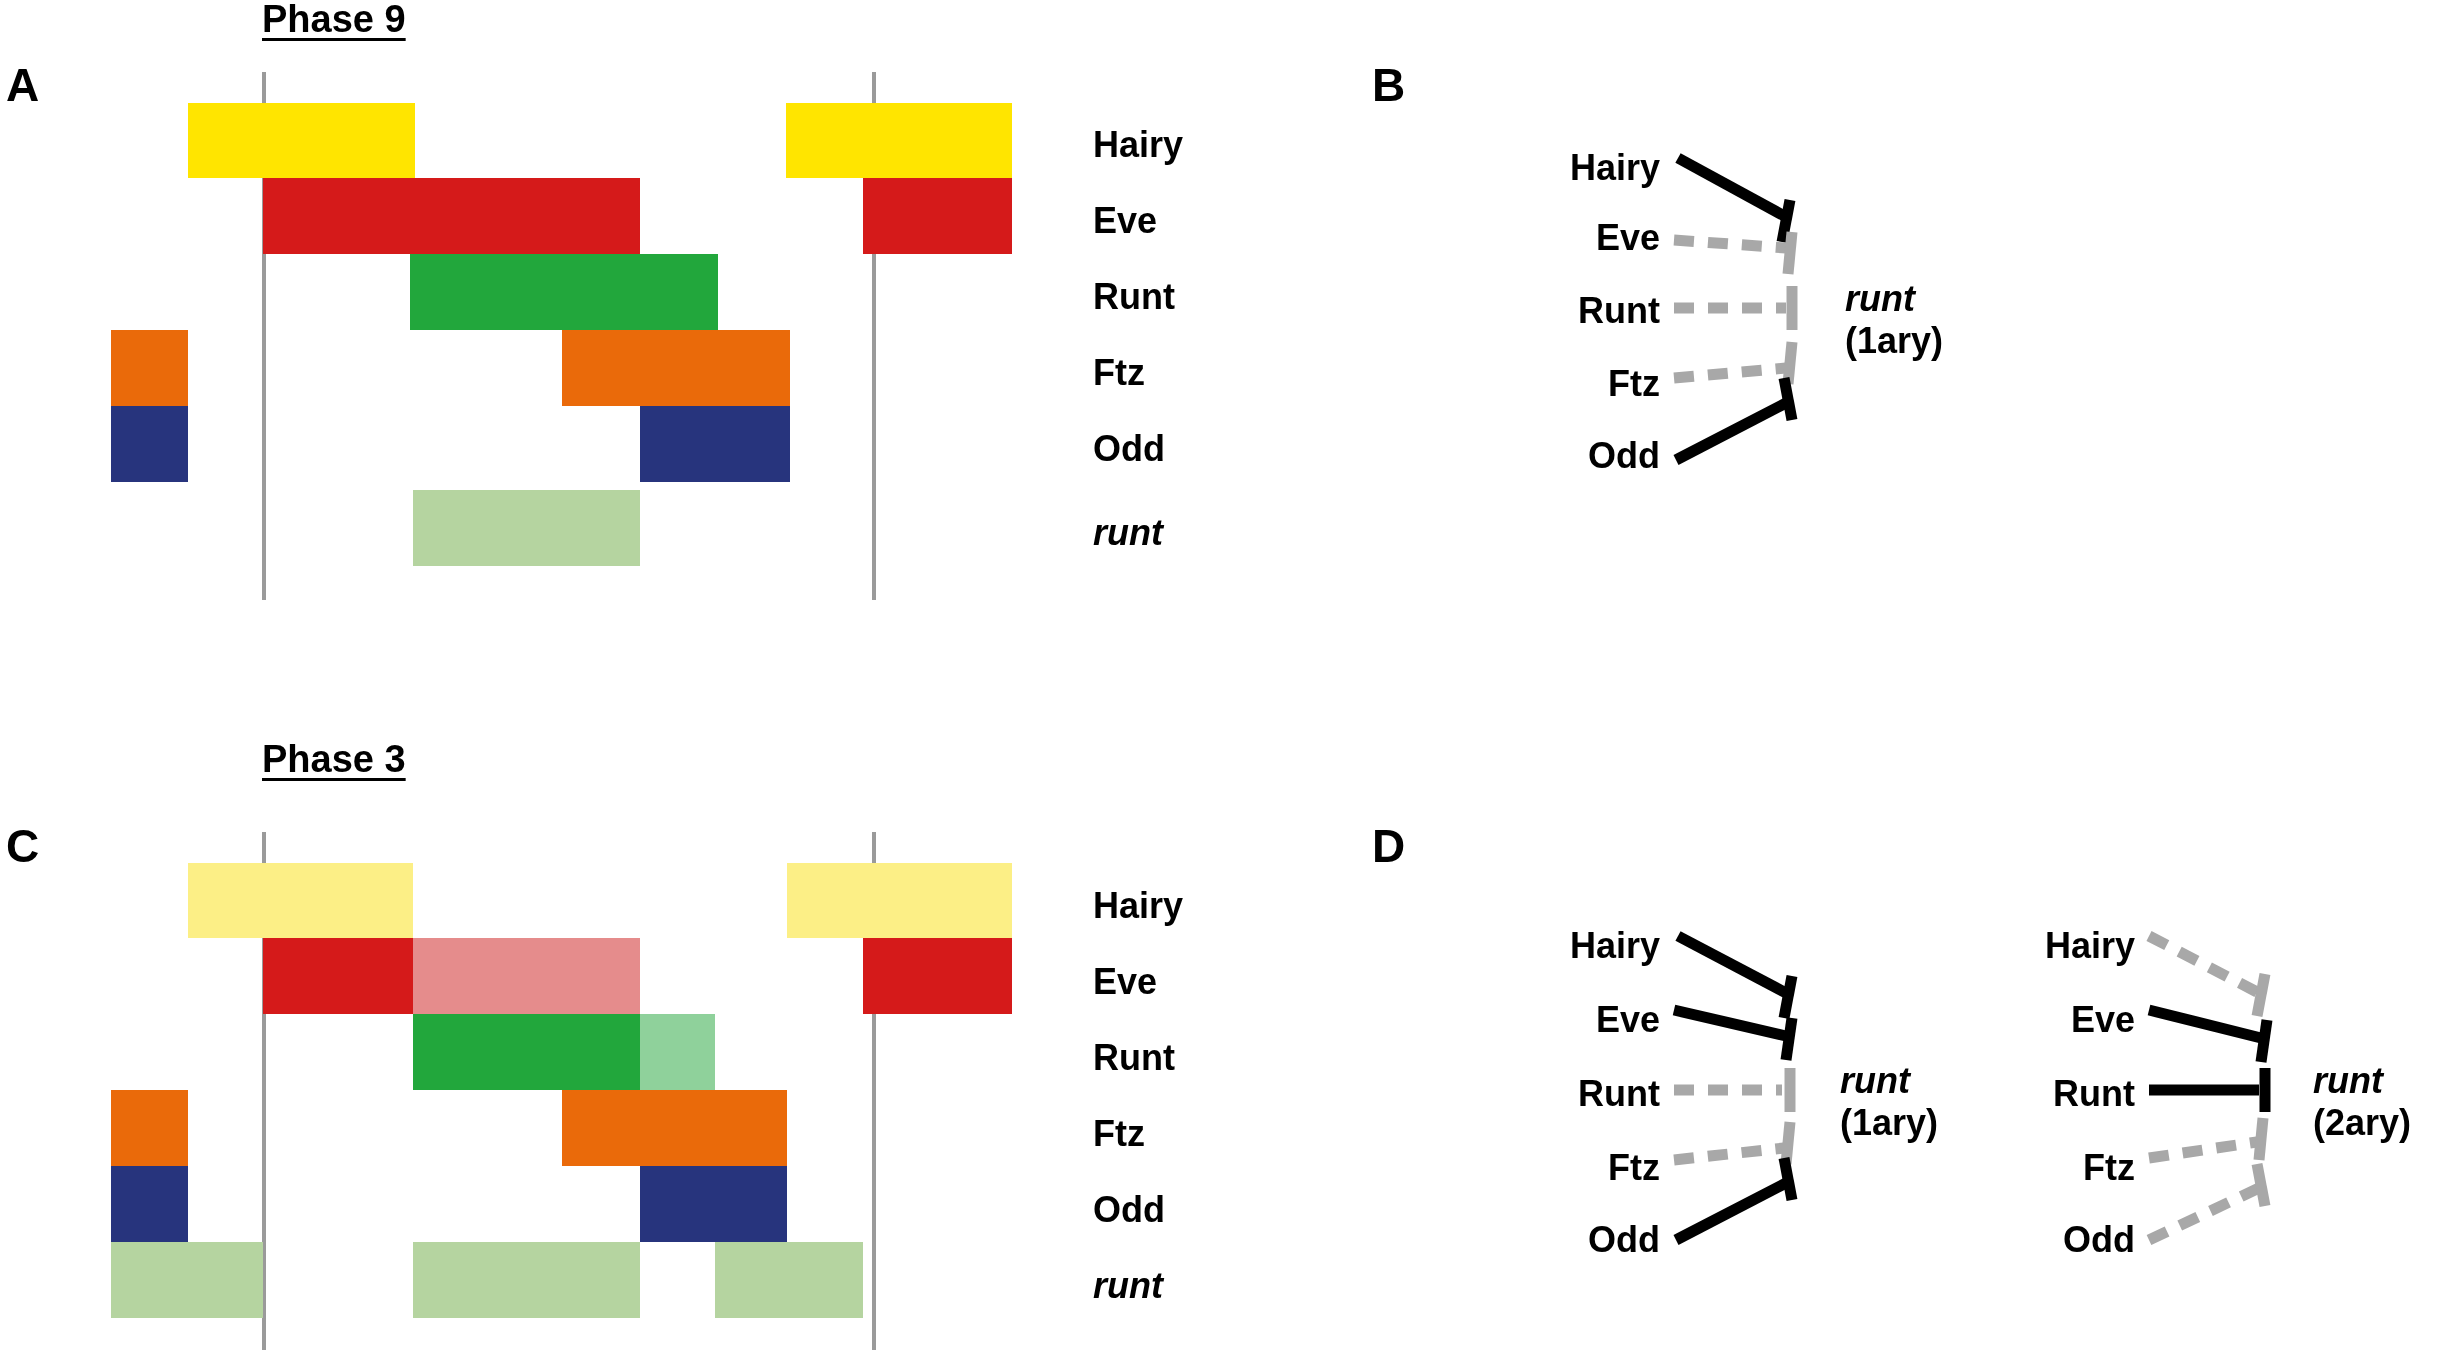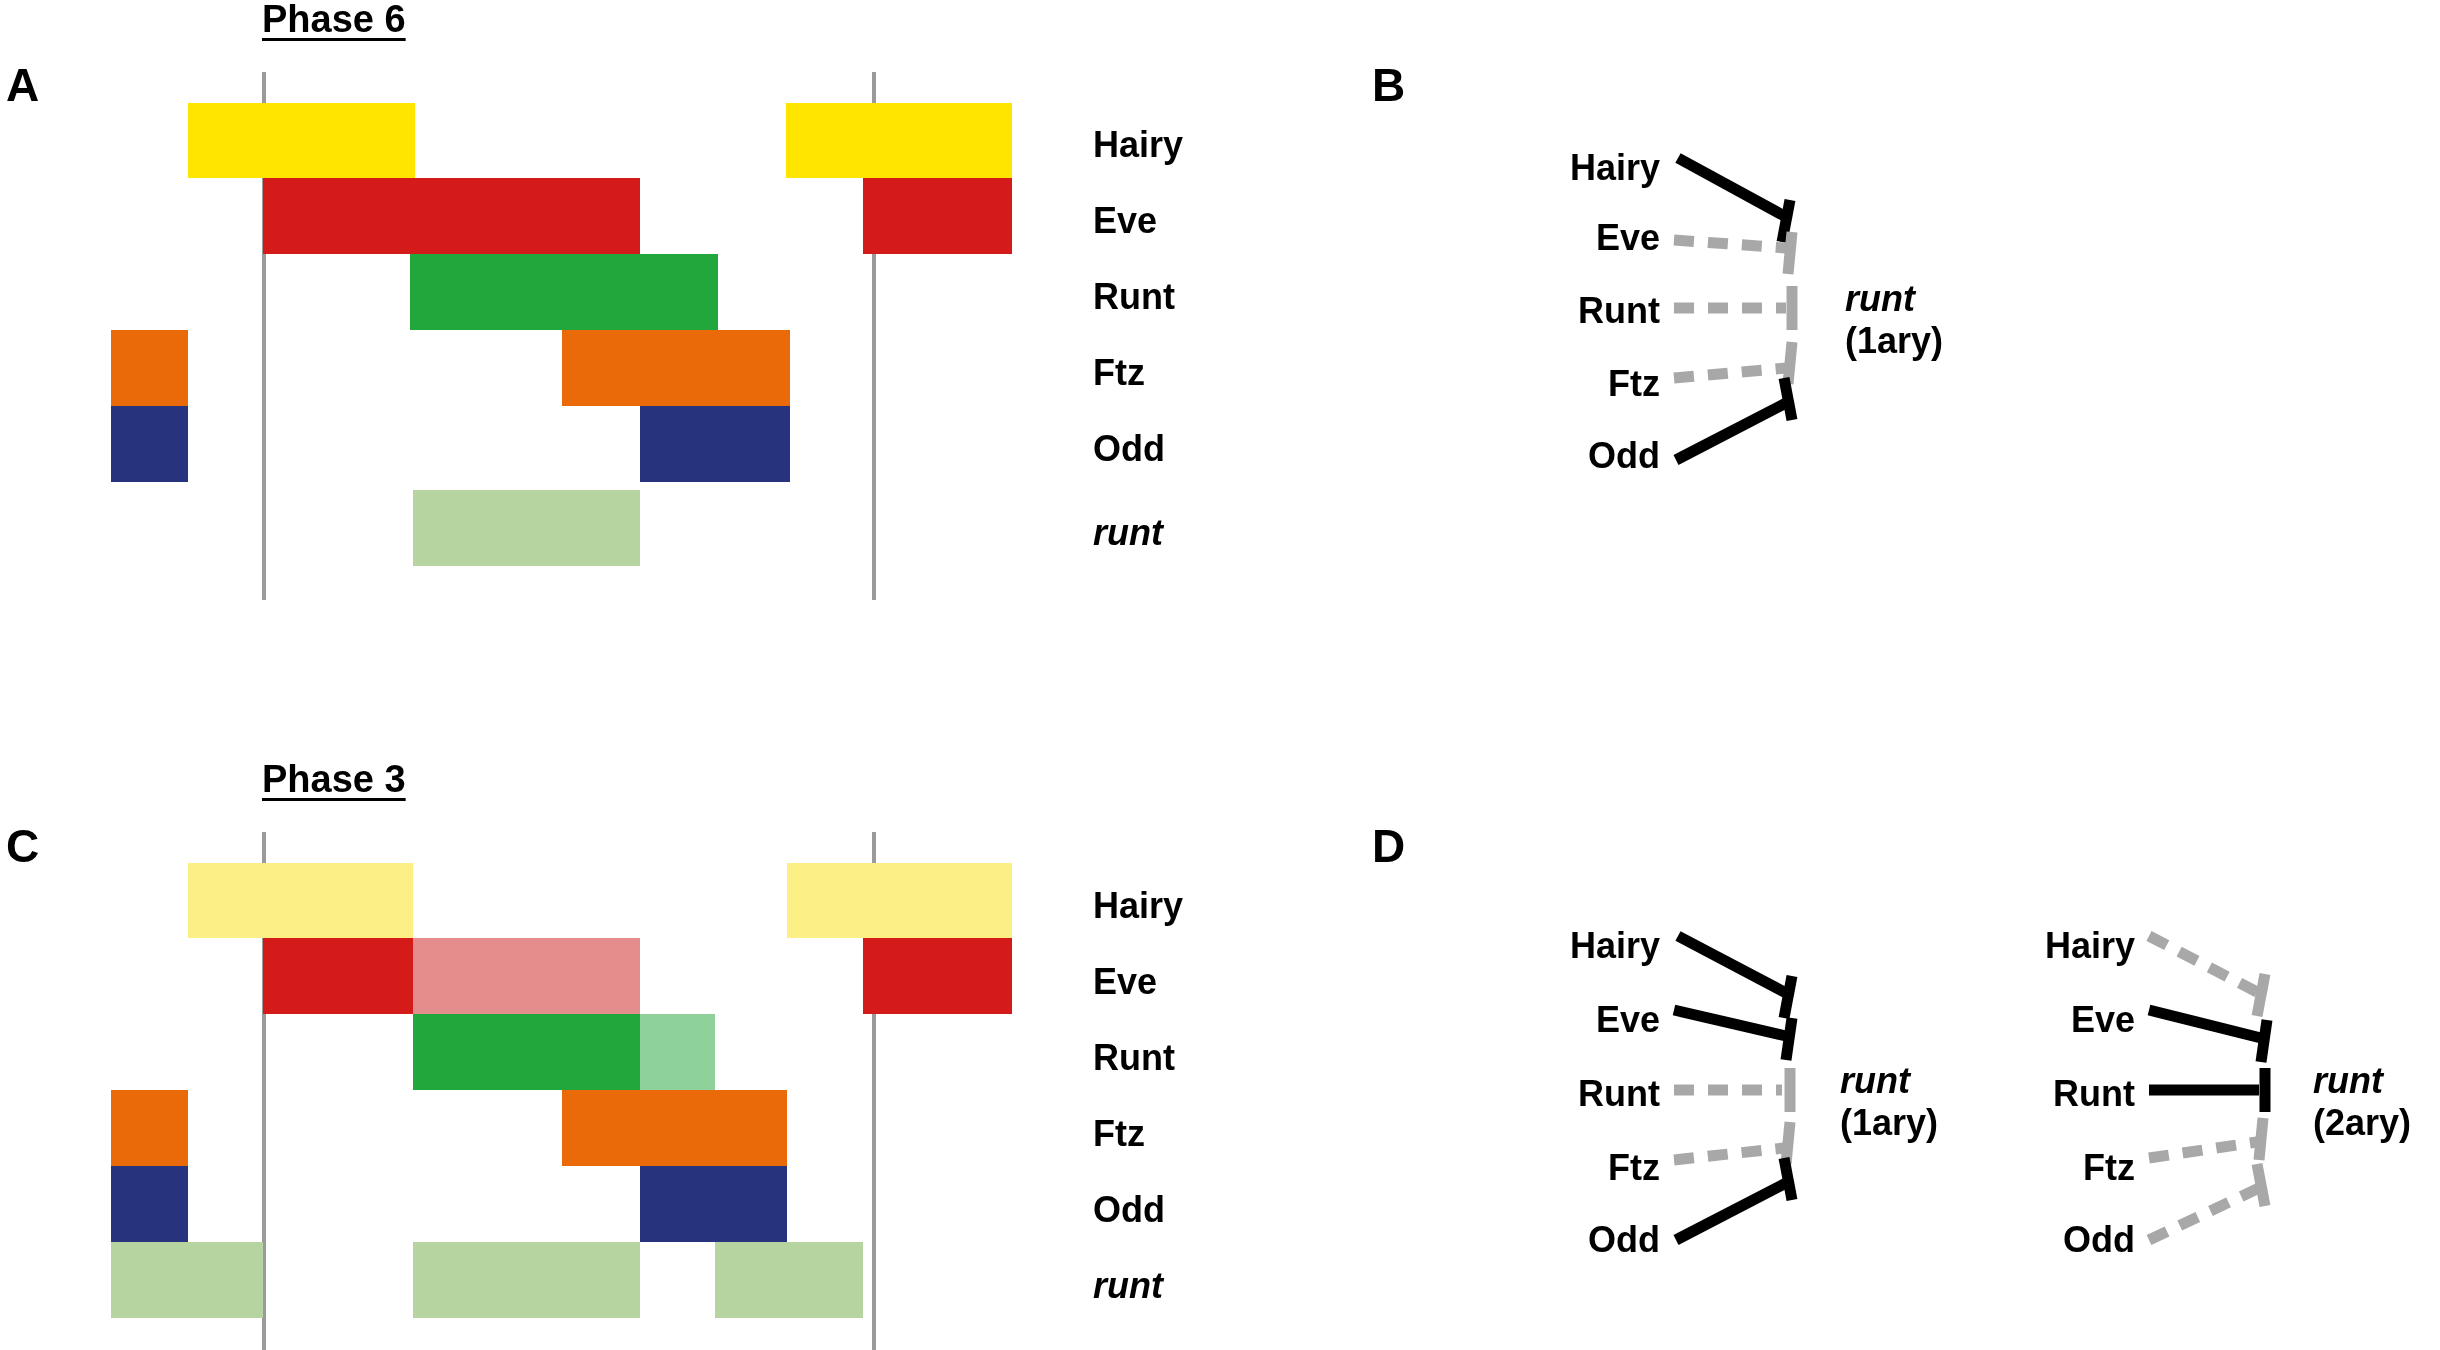--- a/index.html
+++ b/index.html
@@ -20,21 +20,21 @@
   .target-label{font-size:36px;font-weight:bold;color:#000;line-height:1.18;
                 white-space:nowrap;}
   .target-label .ital{font-style:italic;display:block;}
   svg{display:block;overflow:visible;}
 </style>
 </head>
 <body>
 
 <div class="abs panel-letter" style="left:6px;top:62px;">A</div>
 
-<div class="abs phase-title" style="left:262px;top:0px;">Phase 6</div>
+<div class="abs phase-title" style="left:262px;top:0px;">Phase 9</div>
 
 <div class="abs" style="left:0px;top:0px;width:1100px;height:620px;">
 
   <div class="vline" style="left:262px;top:72px;height:528px;"></div>
   <div class="vline" style="left:872px;top:72px;height:528px;"></div>
 
   <div class="bar" style="left:188px;top:103px;width:227px;height:75px;background:#FFE500;"></div>
   <div class="bar" style="left:786px;top:103px;width:226px;height:75px;background:#FFE500;"></div>
 
   <div class="bar" style="left:263px;top:178px;width:377px;height:76px;background:#D51A1A;"></div>
@@ -97,21 +97,21 @@
   </svg>
 
   <div class="target-label abs" style="left:305px;top:148px;">
     <span class="ital">runt</span>
     <span>(1ary)</span>
   </div>
 </div>
 
 <div class="abs panel-letter" style="left:6px;top:823px;">C</div>
 
-<div class="abs phase-title" style="left:262px;top:760px;">Phase 3</div>
+<div class="abs phase-title" style="left:262px;top:740px;">Phase 3</div>
 
 <div class="abs" style="left:0px;top:760px;width:1100px;height:590px;">
 
   <div class="vline" style="left:262px;top:72px;height:518px;"></div>
   <div class="vline" style="left:872px;top:72px;height:518px;"></div>
 
   <div class="bar" style="left:188px;top:103px;width:225px;height:75px;background:#FCEF86;"></div>
   <div class="bar" style="left:787px;top:103px;width:225px;height:75px;background:#FCEF86;"></div>
 
   <div class="bar" style="left:263px;top:178px;width:150px;height:76px;background:#D51A1A;"></div>

